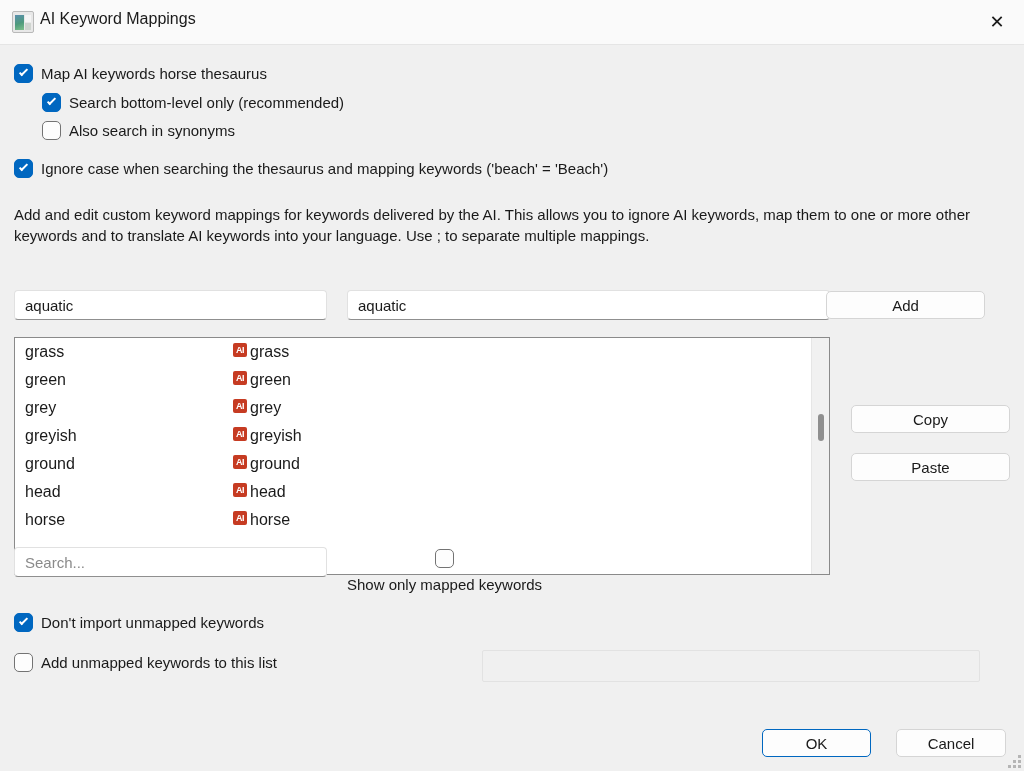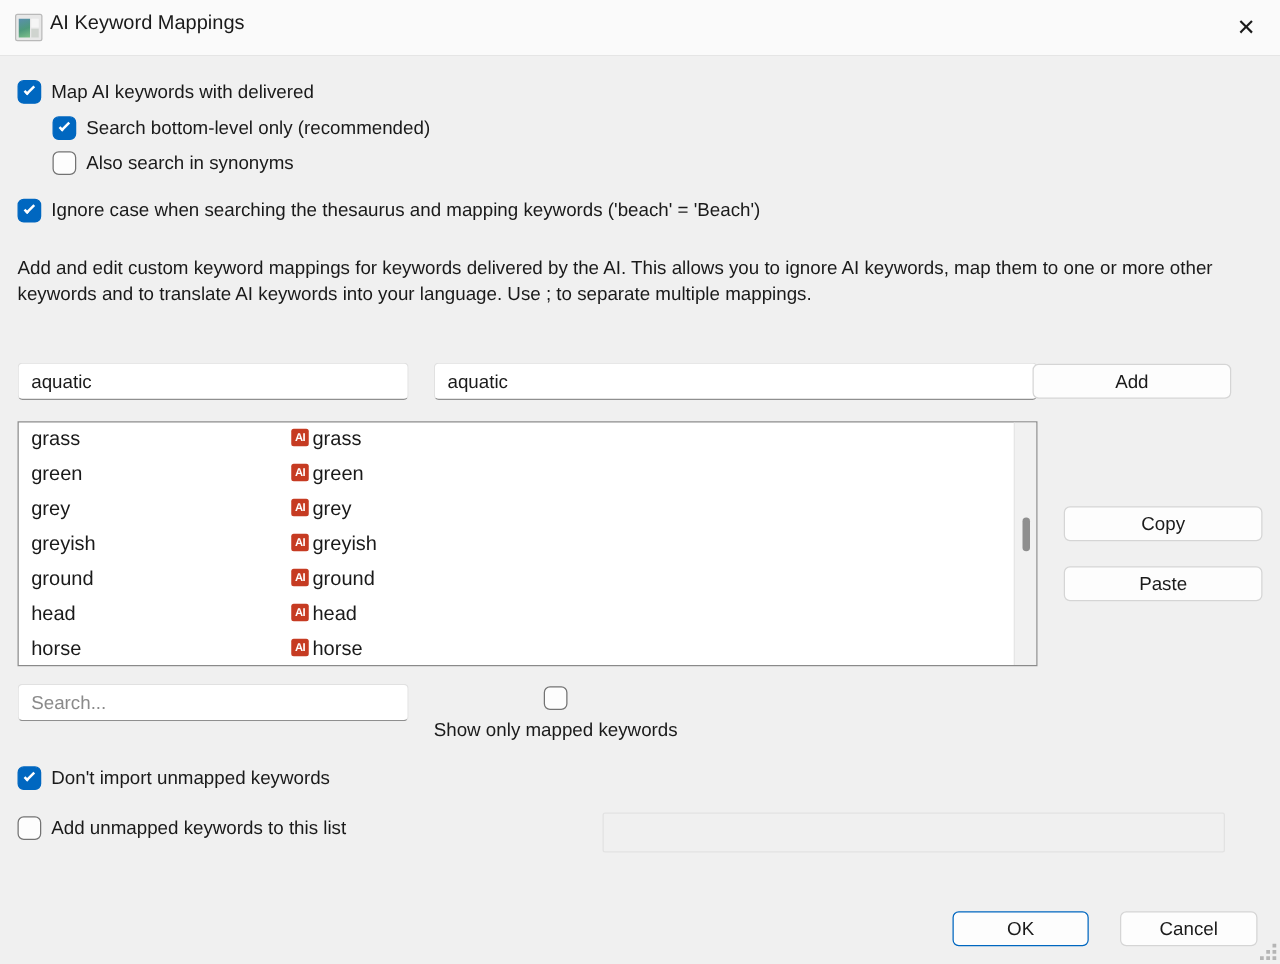--- a/index.html
+++ b/index.html
@@ -73,21 +73,21 @@
   }
   #btn-add    { left:826px; top:291px; }
   #btn-delete { left:851px; top:339px; }
   #btn-copy   { left:851px; top:405px; }
   #btn-paste  { left:851px; top:453px; }
   #btn-ok     { left:762px; top:729px; width:109px; border-color:#0067c0; }
   #btn-cancel { left:896px; top:729px; width:110px; }
 
   
   .list {
-    position:absolute; left:14px; top:337px; width:816px; height:196px;
+    position:absolute; left:14px; top:337px; width:816px; height:238px;
     background:#ffffff; border:1px solid #8a8a8a; overflow:hidden;
   }
   .list-row { position:relative; height:28px; display:flex; align-items:center; font-size:16px; }
   .col1 { position:absolute; left:10px; white-space:nowrap; }
   .col2 { position:absolute; left:218px; display:flex; align-items:flex-start; gap:3px; white-space:nowrap; }
   .ai-badge {
     width:14px; height:14px; background:#c63b22; border-radius:2px;
     color:#ffffff; font-size:9px; font-weight:bold;
     display:flex; align-items:center; justify-content:center; letter-spacing:-0.5px;
   }
@@ -123,21 +123,21 @@
         </div>
     </div>
     <div class="title-text">AI Keyword Mappings</div>
     <button class="close-btn">✕</button>
   </div>
 
   <div class="cb-row" style="left:14px; top:63px;">
     <span class="cb checked">
         <span class="checkmark"></span>
       </span>
-    <span class="cb-label">Map AI keywords with delivered</span>
+    <span class="cb-label">Map AI keywords horse thesaurus</span>
   </div>
 
   <div class="cb-row" style="left:42px; top:92px;">
     <span class="cb checked">
         <span class="checkmark"></span>
       </span>
     <span class="cb-label">Search bottom-level only (recommended)</span>
   </div>
 
   <div class="cb-row" style="left:42px; top:120px;">

